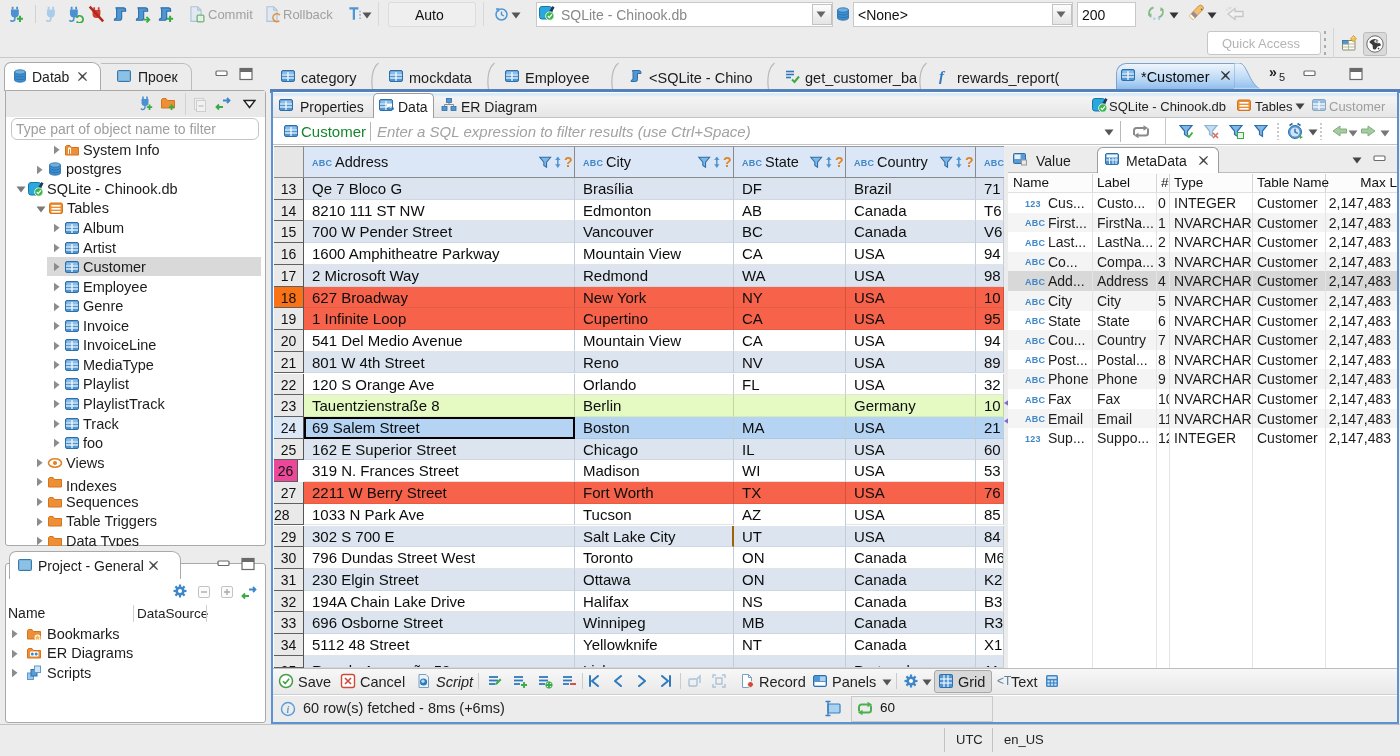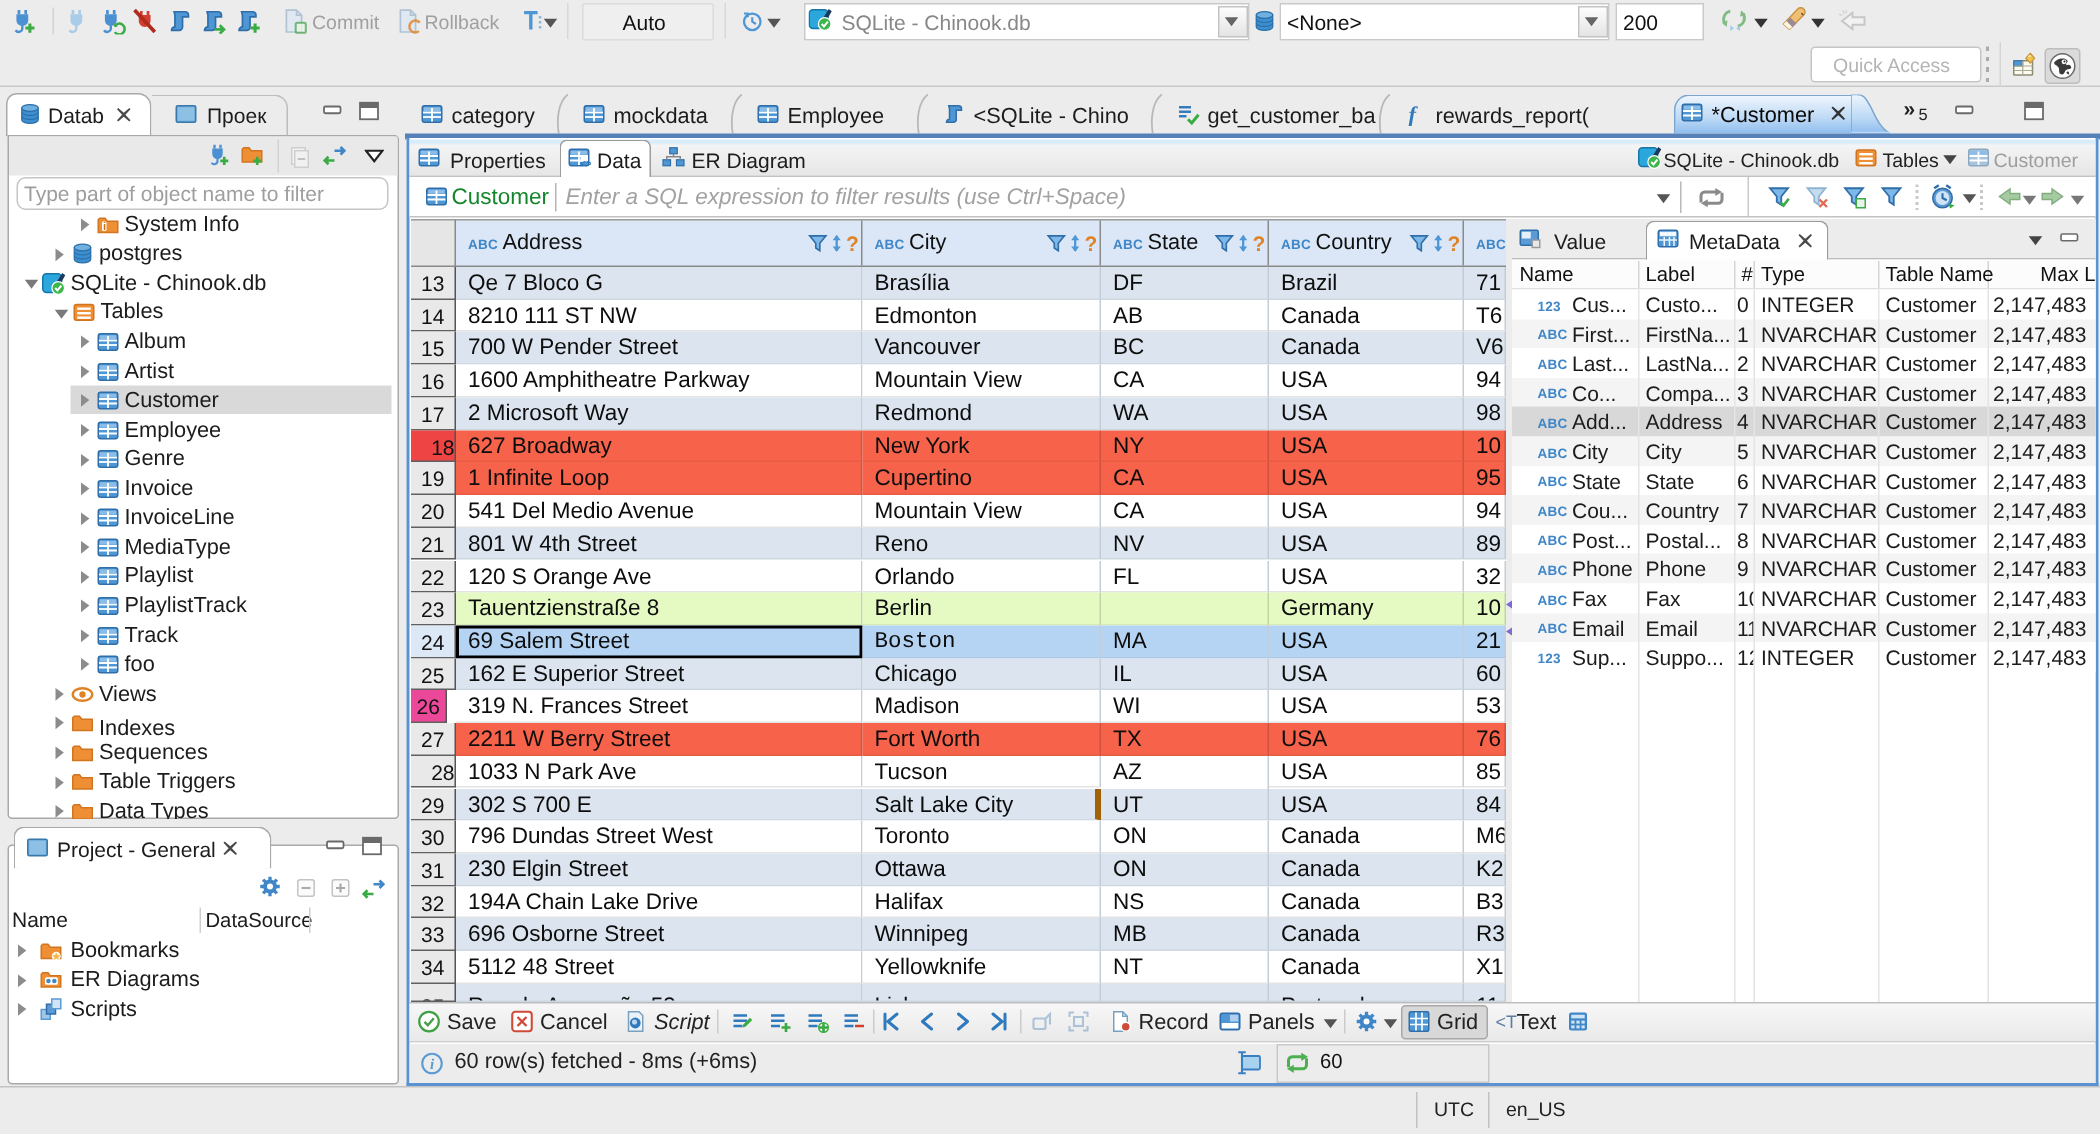--- a/index.html
+++ b/index.html
@@ -825,21 +825,21 @@
 <div class="ab" style="left:575px;top:243.2px;width:159px;height:21.7px;background:#ffffff;border-right:1px solid #c3cdd8;border-bottom:1px solid #e3e3e3;color:#0d0d0d;font-size:15px;line-height:21px;padding-left:8px;overflow:hidden;white-space:nowrap;">Mountain View</div>
 <div class="ab" style="left:734px;top:243.2px;width:112px;height:21.7px;background:#ffffff;border-right:1px solid #c3cdd8;border-bottom:1px solid #e3e3e3;color:#0d0d0d;font-size:15px;line-height:21px;padding-left:8px;overflow:hidden;white-space:nowrap;">CA</div>
 <div class="ab" style="left:846px;top:243.2px;width:130px;height:21.7px;background:#ffffff;border-right:1px solid #c3cdd8;border-bottom:1px solid #e3e3e3;color:#0d0d0d;font-size:15px;line-height:21px;padding-left:8px;overflow:hidden;white-space:nowrap;">USA</div>
 <div class="ab" style="left:976px;top:243.2px;width:28px;height:21.7px;background:#ffffff;border-right:1px solid #c3cdd8;border-bottom:1px solid #e3e3e3;color:#0d0d0d;font-size:15px;line-height:21px;padding-left:8px;overflow:hidden;white-space:nowrap;">94</div>
 <div class="ab" style="left:274px;top:264.9px;width:30px;height:21.7px;background:#e9e9e9;border-right:1px solid #555;border-bottom:1px solid #606060;color:#111;text-align:center;line-height:22px;font-size:14px;overflow:hidden;">17</div>
 <div class="ab" style="left:304px;top:264.9px;width:271px;height:21.7px;background:#dce5ef;border-right:1px solid #c3cdd8;border-bottom:1px solid rgba(0,0,0,0.06);color:#0d0d0d;font-size:15px;line-height:21px;padding-left:8px;overflow:hidden;white-space:nowrap;">2 Microsoft Way</div>
 <div class="ab" style="left:575px;top:264.9px;width:159px;height:21.7px;background:#dce5ef;border-right:1px solid #c3cdd8;border-bottom:1px solid rgba(0,0,0,0.06);color:#0d0d0d;font-size:15px;line-height:21px;padding-left:8px;overflow:hidden;white-space:nowrap;">Redmond</div>
 <div class="ab" style="left:734px;top:264.9px;width:112px;height:21.7px;background:#dce5ef;border-right:1px solid #c3cdd8;border-bottom:1px solid rgba(0,0,0,0.06);color:#0d0d0d;font-size:15px;line-height:21px;padding-left:8px;overflow:hidden;white-space:nowrap;">WA</div>
 <div class="ab" style="left:846px;top:264.9px;width:130px;height:21.7px;background:#dce5ef;border-right:1px solid #c3cdd8;border-bottom:1px solid rgba(0,0,0,0.06);color:#0d0d0d;font-size:15px;line-height:21px;padding-left:8px;overflow:hidden;white-space:nowrap;">USA</div>
 <div class="ab" style="left:976px;top:264.9px;width:28px;height:21.7px;background:#dce5ef;border-right:1px solid #c3cdd8;border-bottom:1px solid rgba(0,0,0,0.06);color:#0d0d0d;font-size:15px;line-height:21px;padding-left:8px;overflow:hidden;white-space:nowrap;">98</div>
-<div class="ab" style="left:274px;top:286.6px;width:30px;height:21.7px;background:#ef4444;border-right:1px solid #555;border-bottom:1px solid #606060;color:#111;text-align:right;line-height:22px;font-size:14px;overflow:hidden;">18</div>
+<div class="ab" style="left:274px;top:286.6px;width:30px;height:21.7px;background:#f97316;border-right:1px solid #555;border-bottom:1px solid #606060;color:#111;text-align:center;line-height:22px;font-size:14px;overflow:hidden;">18</div>
 <div class="ab" style="left:304px;top:286.6px;width:271px;height:21.7px;background:#f6624a;border-right:1px solid rgba(0,0,0,0.15);border-bottom:1px solid rgba(0,0,0,0.06);color:#0d0d0d;font-size:15px;line-height:21px;padding-left:8px;overflow:hidden;white-space:nowrap;">627 Broadway</div>
 <div class="ab" style="left:575px;top:286.6px;width:159px;height:21.7px;background:#f6624a;border-right:1px solid rgba(0,0,0,0.15);border-bottom:1px solid rgba(0,0,0,0.06);color:#0d0d0d;font-size:15px;line-height:21px;padding-left:8px;overflow:hidden;white-space:nowrap;">New York</div>
 <div class="ab" style="left:734px;top:286.6px;width:112px;height:21.7px;background:#f6624a;border-right:1px solid rgba(0,0,0,0.15);border-bottom:1px solid rgba(0,0,0,0.06);color:#0d0d0d;font-size:15px;line-height:21px;padding-left:8px;overflow:hidden;white-space:nowrap;">NY</div>
 <div class="ab" style="left:846px;top:286.6px;width:130px;height:21.7px;background:#f6624a;border-right:1px solid rgba(0,0,0,0.15);border-bottom:1px solid rgba(0,0,0,0.06);color:#0d0d0d;font-size:15px;line-height:21px;padding-left:8px;overflow:hidden;white-space:nowrap;">USA</div>
 <div class="ab" style="left:976px;top:286.6px;width:28px;height:21.7px;background:#f6624a;border-right:1px solid rgba(0,0,0,0.15);border-bottom:1px solid rgba(0,0,0,0.06);color:#0d0d0d;font-size:15px;line-height:21px;padding-left:8px;overflow:hidden;white-space:nowrap;">10</div>
 <div class="ab" style="left:274px;top:308.3px;width:30px;height:21.7px;background:#e9e9e9;border-right:1px solid #555;border-bottom:1px solid #606060;color:#111;text-align:center;line-height:22px;font-size:14px;overflow:hidden;">19</div>
 <div class="ab" style="left:304px;top:308.3px;width:271px;height:21.7px;background:#f6624a;border-right:1px solid rgba(0,0,0,0.15);border-bottom:1px solid rgba(0,0,0,0.06);color:#0d0d0d;font-size:15px;line-height:21px;padding-left:8px;overflow:hidden;white-space:nowrap;">1 Infinite Loop</div>
 <div class="ab" style="left:575px;top:308.3px;width:159px;height:21.7px;background:#f6624a;border-right:1px solid rgba(0,0,0,0.15);border-bottom:1px solid rgba(0,0,0,0.06);color:#0d0d0d;font-size:15px;line-height:21px;padding-left:8px;overflow:hidden;white-space:nowrap;">Cupertino</div>
 <div class="ab" style="left:734px;top:308.3px;width:112px;height:21.7px;background:#f6624a;border-right:1px solid rgba(0,0,0,0.15);border-bottom:1px solid rgba(0,0,0,0.06);color:#0d0d0d;font-size:15px;line-height:21px;padding-left:8px;overflow:hidden;white-space:nowrap;">CA</div>
 <div class="ab" style="left:846px;top:308.3px;width:130px;height:21.7px;background:#f6624a;border-right:1px solid rgba(0,0,0,0.15);border-bottom:1px solid rgba(0,0,0,0.06);color:#0d0d0d;font-size:15px;line-height:21px;padding-left:8px;overflow:hidden;white-space:nowrap;">USA</div>
@@ -863,21 +863,21 @@
 <div class="ab" style="left:846px;top:373.5px;width:130px;height:21.7px;background:#ffffff;border-right:1px solid #c3cdd8;border-bottom:1px solid #e3e3e3;color:#0d0d0d;font-size:15px;line-height:21px;padding-left:8px;overflow:hidden;white-space:nowrap;">USA</div>
 <div class="ab" style="left:976px;top:373.5px;width:28px;height:21.7px;background:#ffffff;border-right:1px solid #c3cdd8;border-bottom:1px solid #e3e3e3;color:#0d0d0d;font-size:15px;line-height:21px;padding-left:8px;overflow:hidden;white-space:nowrap;">32</div>
 <div class="ab" style="left:274px;top:395.2px;width:30px;height:21.7px;background:#e9e9e9;border-right:1px solid #555;border-bottom:1px solid #606060;color:#111;text-align:center;line-height:22px;font-size:14px;overflow:hidden;">23</div>
 <div class="ab" style="left:304px;top:395.2px;width:271px;height:21.7px;background:#e5fac3;border-right:1px solid rgba(0,0,0,0.15);border-bottom:1px solid rgba(0,0,0,0.06);color:#0d0d0d;font-size:15px;line-height:21px;padding-left:8px;overflow:hidden;white-space:nowrap;">Tauentzienstraße 8</div>
 <div class="ab" style="left:575px;top:395.2px;width:159px;height:21.7px;background:#e5fac3;border-right:1px solid rgba(0,0,0,0.15);border-bottom:1px solid rgba(0,0,0,0.06);color:#0d0d0d;font-size:15px;line-height:21px;padding-left:8px;overflow:hidden;white-space:nowrap;">Berlin</div>
 <div class="ab" style="left:734px;top:395.2px;width:112px;height:21.7px;background:#e5fac3;border-right:1px solid rgba(0,0,0,0.15);border-bottom:1px solid rgba(0,0,0,0.06);color:#0d0d0d;font-size:15px;line-height:21px;padding-left:8px;overflow:hidden;white-space:nowrap;"></div>
 <div class="ab" style="left:846px;top:395.2px;width:130px;height:21.7px;background:#e5fac3;border-right:1px solid rgba(0,0,0,0.15);border-bottom:1px solid rgba(0,0,0,0.06);color:#0d0d0d;font-size:15px;line-height:21px;padding-left:8px;overflow:hidden;white-space:nowrap;">Germany</div>
 <div class="ab" style="left:976px;top:395.2px;width:28px;height:21.7px;background:#e5fac3;border-right:1px solid rgba(0,0,0,0.15);border-bottom:1px solid rgba(0,0,0,0.06);color:#0d0d0d;font-size:15px;line-height:21px;padding-left:8px;overflow:hidden;white-space:nowrap;">10</div>
 <div class="ab" style="left:274px;top:416.9px;width:30px;height:21.7px;background:#dce8f5;border-right:1px solid #555;border-bottom:1px solid #606060;color:#111;text-align:center;line-height:22px;font-size:14px;overflow:hidden;">24</div>
 <div class="ab" style="left:304px;top:416.9px;width:271px;height:21.7px;background:#b5d4f3;border-right:1px solid #c3cdd8;border-bottom:1px solid rgba(0,0,0,0.06);color:#0d0d0d;font-size:15px;line-height:21px;padding-left:8px;overflow:hidden;white-space:nowrap;outline:2px solid #000;outline-offset:-2px;">69 Salem Street</div>
-<div class="ab" style="left:575px;top:416.9px;width:159px;height:21.7px;background:#b5d4f3;border-right:1px solid #c3cdd8;border-bottom:1px solid rgba(0,0,0,0.06);color:#0d0d0d;font-size:15px;line-height:21px;padding-left:8px;overflow:hidden;white-space:nowrap;font-family:Liberation Mono, monospace;">Boston</div>
+<div class="ab" style="left:575px;top:416.9px;width:159px;height:21.7px;background:#b5d4f3;border-right:1px solid #c3cdd8;border-bottom:1px solid rgba(0,0,0,0.06);color:#0d0d0d;font-size:15px;line-height:21px;padding-left:8px;overflow:hidden;white-space:nowrap;">Boston</div>
 <div class="ab" style="left:734px;top:416.9px;width:112px;height:21.7px;background:#b5d4f3;border-right:1px solid #c3cdd8;border-bottom:1px solid rgba(0,0,0,0.06);color:#0d0d0d;font-size:15px;line-height:21px;padding-left:8px;overflow:hidden;white-space:nowrap;">MA</div>
 <div class="ab" style="left:846px;top:416.9px;width:130px;height:21.7px;background:#b5d4f3;border-right:1px solid #c3cdd8;border-bottom:1px solid rgba(0,0,0,0.06);color:#0d0d0d;font-size:15px;line-height:21px;padding-left:8px;overflow:hidden;white-space:nowrap;">USA</div>
 <div class="ab" style="left:976px;top:416.9px;width:28px;height:21.7px;background:#b5d4f3;border-right:1px solid #c3cdd8;border-bottom:1px solid rgba(0,0,0,0.06);color:#0d0d0d;font-size:15px;line-height:21px;padding-left:8px;overflow:hidden;white-space:nowrap;">21</div>
 <div class="ab" style="left:274px;top:438.6px;width:30px;height:21.7px;background:#e9e9e9;border-right:1px solid #555;border-bottom:1px solid #606060;color:#111;text-align:center;line-height:22px;font-size:14px;overflow:hidden;">25</div>
 <div class="ab" style="left:304px;top:438.6px;width:271px;height:21.7px;background:#dce5ef;border-right:1px solid #c3cdd8;border-bottom:1px solid rgba(0,0,0,0.06);color:#0d0d0d;font-size:15px;line-height:21px;padding-left:8px;overflow:hidden;white-space:nowrap;">162 E Superior Street</div>
 <div class="ab" style="left:575px;top:438.6px;width:159px;height:21.7px;background:#dce5ef;border-right:1px solid #c3cdd8;border-bottom:1px solid rgba(0,0,0,0.06);color:#0d0d0d;font-size:15px;line-height:21px;padding-left:8px;overflow:hidden;white-space:nowrap;">Chicago</div>
 <div class="ab" style="left:734px;top:438.6px;width:112px;height:21.7px;background:#dce5ef;border-right:1px solid #c3cdd8;border-bottom:1px solid rgba(0,0,0,0.06);color:#0d0d0d;font-size:15px;line-height:21px;padding-left:8px;overflow:hidden;white-space:nowrap;">IL</div>
 <div class="ab" style="left:846px;top:438.6px;width:130px;height:21.7px;background:#dce5ef;border-right:1px solid #c3cdd8;border-bottom:1px solid rgba(0,0,0,0.06);color:#0d0d0d;font-size:15px;line-height:21px;padding-left:8px;overflow:hidden;white-space:nowrap;">USA</div>
 <div class="ab" style="left:976px;top:438.6px;width:28px;height:21.7px;background:#dce5ef;border-right:1px solid #c3cdd8;border-bottom:1px solid rgba(0,0,0,0.06);color:#0d0d0d;font-size:15px;line-height:21px;padding-left:8px;overflow:hidden;white-space:nowrap;">60</div>
 <div class="ab" style="left:274px;top:460.4px;width:24px;height:21.7px;background:#ec4899;border-right:1px solid #555;border-bottom:1px solid #606060;color:#111;text-align:center;line-height:22px;font-size:14px;overflow:hidden;">26</div>
@@ -885,29 +885,29 @@
 <div class="ab" style="left:575px;top:460.4px;width:159px;height:21.7px;background:#ffffff;border-right:1px solid #c3cdd8;border-bottom:1px solid #e3e3e3;color:#0d0d0d;font-size:15px;line-height:21px;padding-left:8px;overflow:hidden;white-space:nowrap;">Madison</div>
 <div class="ab" style="left:734px;top:460.4px;width:112px;height:21.7px;background:#ffffff;border-right:1px solid #c3cdd8;border-bottom:1px solid #e3e3e3;color:#0d0d0d;font-size:15px;line-height:21px;padding-left:8px;overflow:hidden;white-space:nowrap;">WI</div>
 <div class="ab" style="left:846px;top:460.4px;width:130px;height:21.7px;background:#ffffff;border-right:1px solid #c3cdd8;border-bottom:1px solid #e3e3e3;color:#0d0d0d;font-size:15px;line-height:21px;padding-left:8px;overflow:hidden;white-space:nowrap;">USA</div>
 <div class="ab" style="left:976px;top:460.4px;width:28px;height:21.7px;background:#ffffff;border-right:1px solid #c3cdd8;border-bottom:1px solid #e3e3e3;color:#0d0d0d;font-size:15px;line-height:21px;padding-left:8px;overflow:hidden;white-space:nowrap;">53</div>
 <div class="ab" style="left:274px;top:482.1px;width:30px;height:21.7px;background:#e9e9e9;border-right:1px solid #555;border-bottom:1px solid #606060;color:#111;text-align:center;line-height:22px;font-size:14px;overflow:hidden;">27</div>
 <div class="ab" style="left:304px;top:482.1px;width:271px;height:21.7px;background:#f6624a;border-right:1px solid rgba(0,0,0,0.15);border-bottom:1px solid rgba(0,0,0,0.06);color:#0d0d0d;font-size:15px;line-height:21px;padding-left:8px;overflow:hidden;white-space:nowrap;">2211 W Berry Street</div>
 <div class="ab" style="left:575px;top:482.1px;width:159px;height:21.7px;background:#f6624a;border-right:1px solid rgba(0,0,0,0.15);border-bottom:1px solid rgba(0,0,0,0.06);color:#0d0d0d;font-size:15px;line-height:21px;padding-left:8px;overflow:hidden;white-space:nowrap;">Fort Worth</div>
 <div class="ab" style="left:734px;top:482.1px;width:112px;height:21.7px;background:#f6624a;border-right:1px solid rgba(0,0,0,0.15);border-bottom:1px solid rgba(0,0,0,0.06);color:#0d0d0d;font-size:15px;line-height:21px;padding-left:8px;overflow:hidden;white-space:nowrap;">TX</div>
 <div class="ab" style="left:846px;top:482.1px;width:130px;height:21.7px;background:#f6624a;border-right:1px solid rgba(0,0,0,0.15);border-bottom:1px solid rgba(0,0,0,0.06);color:#0d0d0d;font-size:15px;line-height:21px;padding-left:8px;overflow:hidden;white-space:nowrap;">USA</div>
 <div class="ab" style="left:976px;top:482.1px;width:28px;height:21.7px;background:#f6624a;border-right:1px solid rgba(0,0,0,0.15);border-bottom:1px solid rgba(0,0,0,0.06);color:#0d0d0d;font-size:15px;line-height:21px;padding-left:8px;overflow:hidden;white-space:nowrap;">76</div>
-<div class="ab" style="left:274px;top:503.8px;width:30px;height:21.7px;background:#e9e9e9;border-right:1px solid #555;border-bottom:1px solid #606060;color:#111;text-align:right;line-height:22px;font-size:14px;overflow:hidden;">28</div>
+<div class="ab" style="left:274px;top:503.8px;width:30px;height:21.7px;background:#e9e9e9;border-right:1px solid #555;border-bottom:1px solid #606060;color:#111;text-align:left;line-height:22px;font-size:14px;overflow:hidden;">28</div>
 <div class="ab" style="left:304px;top:503.8px;width:271px;height:21.7px;background:#ffffff;border-right:1px solid #c3cdd8;border-bottom:1px solid #e3e3e3;color:#0d0d0d;font-size:15px;line-height:21px;padding-left:8px;overflow:hidden;white-space:nowrap;">1033 N Park Ave</div>
 <div class="ab" style="left:575px;top:503.8px;width:159px;height:21.7px;background:#ffffff;border-right:1px solid #c3cdd8;border-bottom:1px solid #e3e3e3;color:#0d0d0d;font-size:15px;line-height:21px;padding-left:8px;overflow:hidden;white-space:nowrap;">Tucson</div>
 <div class="ab" style="left:734px;top:503.8px;width:112px;height:36px;background:#ffffff;border-right:1px solid #c3cdd8;border-bottom:1px solid #e3e3e3;color:#0d0d0d;font-size:15px;line-height:21px;padding-left:8px;overflow:hidden;white-space:nowrap;">AZ</div>
 <div class="ab" style="left:846px;top:503.8px;width:130px;height:21.7px;background:#ffffff;border-right:1px solid #c3cdd8;border-bottom:1px solid #e3e3e3;color:#0d0d0d;font-size:15px;line-height:21px;padding-left:8px;overflow:hidden;white-space:nowrap;">USA</div>
 <div class="ab" style="left:976px;top:503.8px;width:28px;height:21.7px;background:#ffffff;border-right:1px solid #c3cdd8;border-bottom:1px solid #e3e3e3;color:#0d0d0d;font-size:15px;line-height:21px;padding-left:8px;overflow:hidden;white-space:nowrap;">85</div>
 <div class="ab" style="left:274px;top:525.5px;width:30px;height:21.7px;background:#e9e9e9;border-right:1px solid #555;border-bottom:1px solid #606060;color:#111;text-align:center;line-height:22px;font-size:14px;overflow:hidden;">29</div>
 <div class="ab" style="left:304px;top:525.5px;width:271px;height:21.7px;background:#dce5ef;border-right:1px solid #c3cdd8;border-bottom:1px solid rgba(0,0,0,0.06);color:#0d0d0d;font-size:15px;line-height:21px;padding-left:8px;overflow:hidden;white-space:nowrap;">302 S 700 E</div>
-<div class="ab" style="left:575px;top:525.5px;width:159px;height:21.7px;background:#dce5ef;border-right:4px solid #a16207;border-bottom:1px solid rgba(0,0,0,0.06);color:#0d0d0d;font-size:15px;line-height:21px;padding-left:8px;overflow:hidden;white-space:nowrap;">Salt Lake City</div>
+<div class="ab" style="left:575px;top:525.5px;width:159px;height:21.7px;background:#dce5ef;border-right:2px solid #a16207;border-bottom:1px solid rgba(0,0,0,0.06);color:#0d0d0d;font-size:15px;line-height:21px;padding-left:8px;overflow:hidden;white-space:nowrap;">Salt Lake City</div>
 <div class="ab" style="left:734px;top:525.5px;width:112px;height:21.7px;background:#dce5ef;border-right:1px solid #c3cdd8;border-bottom:1px solid rgba(0,0,0,0.06);color:#0d0d0d;font-size:15px;line-height:21px;padding-left:8px;overflow:hidden;white-space:nowrap;">UT</div>
 <div class="ab" style="left:846px;top:525.5px;width:130px;height:21.7px;background:#dce5ef;border-right:1px solid #c3cdd8;border-bottom:1px solid rgba(0,0,0,0.06);color:#0d0d0d;font-size:15px;line-height:21px;padding-left:8px;overflow:hidden;white-space:nowrap;">USA</div>
 <div class="ab" style="left:976px;top:525.5px;width:28px;height:21.7px;background:#dce5ef;border-right:1px solid #c3cdd8;border-bottom:1px solid rgba(0,0,0,0.06);color:#0d0d0d;font-size:15px;line-height:21px;padding-left:8px;overflow:hidden;white-space:nowrap;">84</div>
 <div class="ab" style="left:274px;top:547.2px;width:30px;height:21.7px;background:#e9e9e9;border-right:1px solid #555;border-bottom:1px solid #606060;color:#111;text-align:center;line-height:22px;font-size:14px;overflow:hidden;">30</div>
 <div class="ab" style="left:304px;top:547.2px;width:271px;height:21.7px;background:#ffffff;border-right:1px solid #c3cdd8;border-bottom:1px solid #e3e3e3;color:#0d0d0d;font-size:15px;line-height:21px;padding-left:8px;overflow:hidden;white-space:nowrap;">796 Dundas Street West</div>
 <div class="ab" style="left:575px;top:547.2px;width:159px;height:21.7px;background:#ffffff;border-right:1px solid #c3cdd8;border-bottom:1px solid #e3e3e3;color:#0d0d0d;font-size:15px;line-height:21px;padding-left:8px;overflow:hidden;white-space:nowrap;">Toronto</div>
 <div class="ab" style="left:734px;top:547.2px;width:112px;height:21.7px;background:#ffffff;border-right:1px solid #c3cdd8;border-bottom:1px solid #e3e3e3;color:#0d0d0d;font-size:15px;line-height:21px;padding-left:8px;overflow:hidden;white-space:nowrap;">ON</div>
 <div class="ab" style="left:846px;top:547.2px;width:130px;height:21.7px;background:#ffffff;border-right:1px solid #c3cdd8;border-bottom:1px solid #e3e3e3;color:#0d0d0d;font-size:15px;line-height:21px;padding-left:8px;overflow:hidden;white-space:nowrap;">Canada</div>
 <div class="ab" style="left:976px;top:547.2px;width:28px;height:21.7px;background:#ffffff;border-right:1px solid #c3cdd8;border-bottom:1px solid #e3e3e3;color:#0d0d0d;font-size:15px;line-height:21px;padding-left:8px;overflow:hidden;white-space:nowrap;">M6</div>
 <div class="ab" style="left:274px;top:569.0px;width:30px;height:21.7px;background:#e9e9e9;border-right:1px solid #555;border-bottom:1px solid #606060;color:#111;text-align:center;line-height:22px;font-size:14px;overflow:hidden;">31</div>

